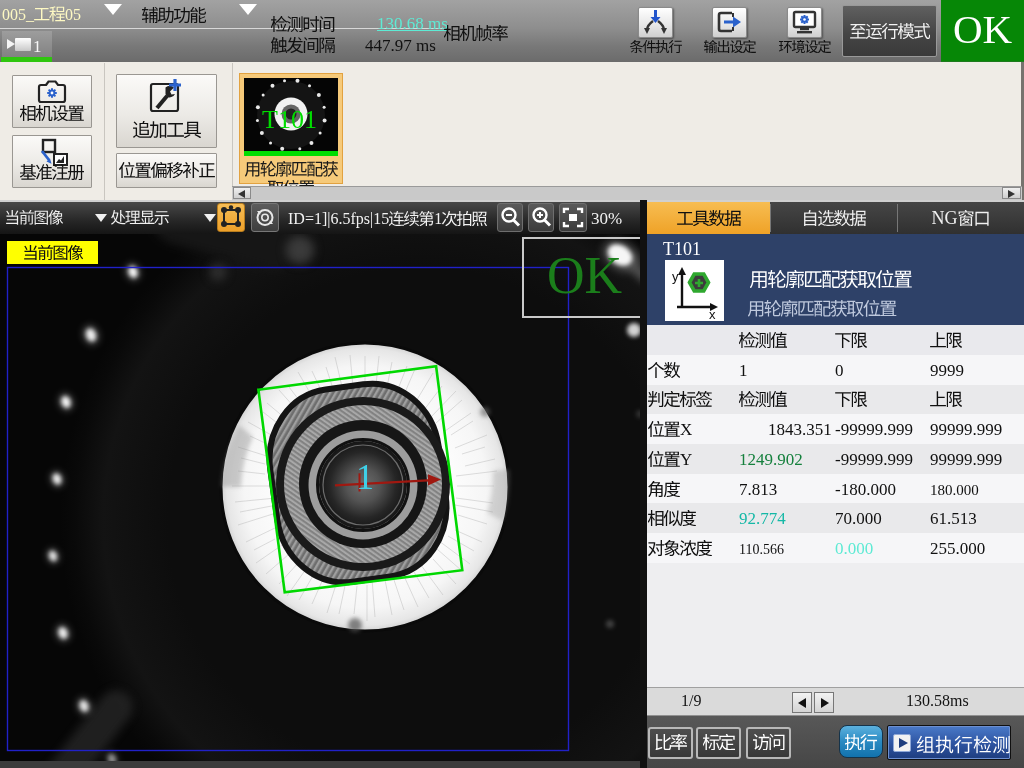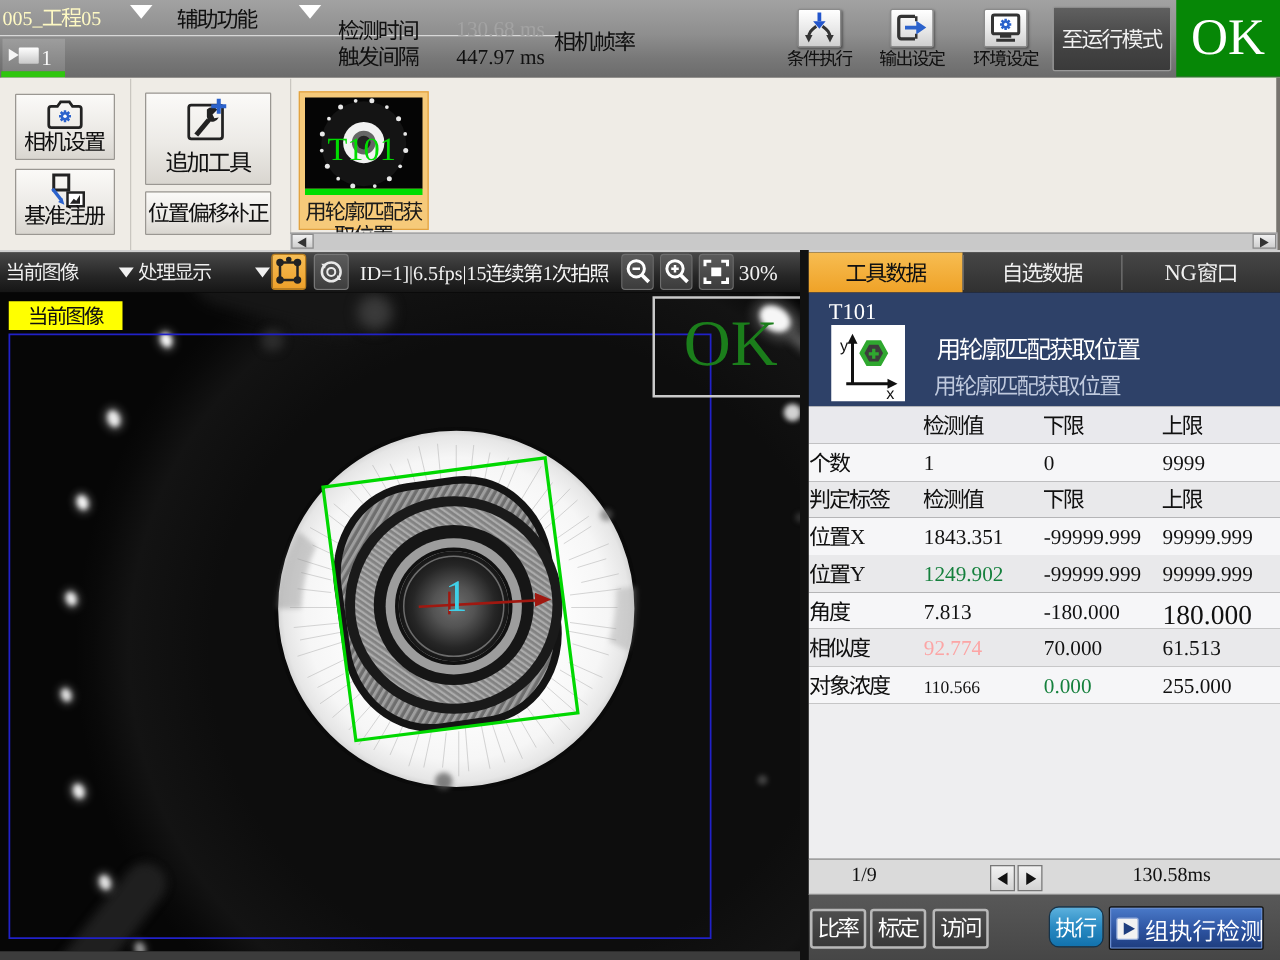--- a/index.html
+++ b/index.html
@@ -24,21 +24,21 @@
       <use href="#g7" transform="translate(950 -46) scale(1.1)"></use>
       <use href="#g8" transform="translate(1950 -46) scale(1.1)"></use>
       <use href="#g9" transform="translate(2950 -46) scale(1.1)"></use>
     </svg></div>
 <div style="position:absolute;left:271px;top:37px;font:16px 'Liberation Serif', serif;color:#111;line-height:1;white-space:nowrap;"><svg width="64.00" height="16.00" viewBox="0 0 4000 1000" fill="currentColor" style="vertical-align:-1.92px;">
       <use href="#ga" transform="translate(-50 -46) scale(1.1)"></use>
       <use href="#gb" transform="translate(950 -46) scale(1.1)"></use>
       <use href="#g9" transform="translate(1950 -46) scale(1.1)"></use>
       <use href="#gc" transform="translate(2950 -46) scale(1.1)"></use>
     </svg></div>
-<div style="position:absolute;left:365px;top:15px;font:17px 'Liberation Serif', serif;color:#a3a3a3;line-height:1;white-space:nowrap;">130.68 ms</div>
+<div style="position:absolute;left:377px;top:15px;font:17px 'Liberation Serif', serif;color:#5eead4;line-height:1;white-space:nowrap;text-decoration:underline;">130.68 ms</div>
 <div style="position:absolute;left:365px;top:37px;font:17px 'Liberation Serif', serif;color:#111;line-height:1;white-space:nowrap;">447.97 ms</div>
 <div style="position:absolute;left:444px;top:25px;font:16px 'Liberation Serif', serif;color:#111;line-height:1;white-space:nowrap;"><svg width="64.00" height="16.00" viewBox="0 0 4000 1000" fill="currentColor" style="vertical-align:-1.92px;">
       <use href="#gd" transform="translate(-50 -46) scale(1.1)"></use>
       <use href="#ge" transform="translate(950 -46) scale(1.1)"></use>
       <use href="#gf" transform="translate(1950 -46) scale(1.1)"></use>
       <use href="#g10" transform="translate(2950 -46) scale(1.1)"></use>
     </svg></div>
 <div style="position:absolute;left:638px;top:7px;width:35px;height:31px;background:linear-gradient(#ffffff,#e6e6e6 60%,#cfcfcf);border:1px solid #8a8a8a;border-radius:2px;box-shadow:1px 1px 2px rgba(0,0,0,.4)">
     <svg width="33" height="28" viewBox="0 0 33 28" style="position:absolute;left:0;top:0">
       <path d="M16.5 2 V9" stroke="#2255cc" stroke-width="3" fill="none"></path>
@@ -445,57 +445,57 @@
     </svg></div>
 <div style="position:absolute;left:930px;top:391.4px;font:17px 'Liberation Serif', serif;color:#111;line-height:1;white-space:nowrap;"><svg width="32.00" height="16.00" viewBox="0 0 2000 1000" fill="currentColor" style="vertical-align:-1.92px;">
       <use href="#g4a" transform="translate(-50 -46) scale(1.1)"></use>
       <use href="#g49" transform="translate(950 -46) scale(1.1)"></use>
     </svg></div>
 <div style="position:absolute;left:647px;top:414.3px;width:377px;height:29.7px;background:#f6f6f8"></div>
 <div style="position:absolute;left:648px;top:421.1px;font:17px 'Liberation Serif', serif;color:#111;line-height:1;white-space:nowrap;"><svg width="32.00" height="16.00" viewBox="0 0 2000 1000" fill="currentColor" style="vertical-align:-1.92px;">
       <use href="#g27" transform="translate(-50 -46) scale(1.1)"></use>
       <use href="#g1f" transform="translate(950 -46) scale(1.1)"></use>
     </svg><span style="font-size:17px">X</span></div>
-<div style="position:absolute;left:739px;top:421.1px;font:17px 'Liberation Serif', serif;color:#111;line-height:1;white-space:nowrap;"><span style="font-size:17px">1843.351</span></div>
+<div style="position:absolute;left:768px;top:421.1px;font:17px 'Liberation Serif', serif;color:#111;line-height:1;white-space:nowrap;"><span style="font-size:17px">1843.351</span></div>
 <div style="position:absolute;left:835px;top:421.1px;font:17px 'Liberation Serif', serif;color:#111;line-height:1;white-space:nowrap;"><span style="font-size:17px">-99999.999</span></div>
 <div style="position:absolute;left:930px;top:421.1px;font:17px 'Liberation Serif', serif;color:#111;line-height:1;white-space:nowrap;"><span style="font-size:17px">99999.999</span></div>
 <div style="position:absolute;left:647px;top:444.0px;width:377px;height:29.7px;background:#e9e9eb"></div>
 <div style="position:absolute;left:648px;top:450.8px;font:17px 'Liberation Serif', serif;color:#111;line-height:1;white-space:nowrap;"><svg width="32.00" height="16.00" viewBox="0 0 2000 1000" fill="currentColor" style="vertical-align:-1.92px;">
       <use href="#g27" transform="translate(-50 -46) scale(1.1)"></use>
       <use href="#g1f" transform="translate(950 -46) scale(1.1)"></use>
     </svg><span style="font-size:17px">Y</span></div>
 <div style="position:absolute;left:739px;top:450.8px;font:17px 'Liberation Serif', serif;color:#15803d;line-height:1;white-space:nowrap;"><span style="font-size:17px">1249.902</span></div>
 <div style="position:absolute;left:835px;top:450.8px;font:17px 'Liberation Serif', serif;color:#111;line-height:1;white-space:nowrap;"><span style="font-size:17px">-99999.999</span></div>
 <div style="position:absolute;left:930px;top:450.8px;font:17px 'Liberation Serif', serif;color:#111;line-height:1;white-space:nowrap;"><span style="font-size:17px">99999.999</span></div>
 <div style="position:absolute;left:647px;top:473.7px;width:377px;height:29.7px;background:#f6f6f8"></div>
 <div style="position:absolute;left:648px;top:480.5px;font:17px 'Liberation Serif', serif;color:#111;line-height:1;white-space:nowrap;"><svg width="32.00" height="16.00" viewBox="0 0 2000 1000" fill="currentColor" style="vertical-align:-1.92px;">
       <use href="#g4f" transform="translate(-50 -46) scale(1.1)"></use>
       <use href="#g50" transform="translate(950 -46) scale(1.1)"></use>
     </svg></div>
 <div style="position:absolute;left:739px;top:480.5px;font:17px 'Liberation Serif', serif;color:#111;line-height:1;white-space:nowrap;"><span style="font-size:17px">7.813</span></div>
 <div style="position:absolute;left:835px;top:480.5px;font:17px 'Liberation Serif', serif;color:#111;line-height:1;white-space:nowrap;"><span style="font-size:17px">-180.000</span></div>
-<div style="position:absolute;left:930px;top:480.5px;font:17px 'Liberation Serif', serif;color:#111;line-height:1;white-space:nowrap;"><span style="font-size:22px">180.000</span></div>
+<div style="position:absolute;left:930px;top:480.5px;font:17px 'Liberation Serif', serif;color:#111;line-height:1;white-space:nowrap;"><span style="font-size:15px">180.000</span></div>
 <div style="position:absolute;left:647px;top:503.4px;width:377px;height:29.7px;background:#e9e9eb"></div>
 <div style="position:absolute;left:648px;top:510.2px;font:17px 'Liberation Serif', serif;color:#111;line-height:1;white-space:nowrap;"><svg width="48.00" height="16.00" viewBox="0 0 3000 1000" fill="currentColor" style="vertical-align:-1.92px;">
       <use href="#gd" transform="translate(-50 -46) scale(1.1)"></use>
       <use href="#g51" transform="translate(950 -46) scale(1.1)"></use>
       <use href="#g50" transform="translate(1950 -46) scale(1.1)"></use>
     </svg></div>
-<div style="position:absolute;left:739px;top:510.2px;font:17px 'Liberation Serif', serif;color:#fca5a5;line-height:1;white-space:nowrap;"><span style="font-size:17px">92.774</span></div>
+<div style="position:absolute;left:739px;top:510.2px;font:17px 'Liberation Serif', serif;color:#14b8a6;line-height:1;white-space:nowrap;"><span style="font-size:17px">92.774</span></div>
 <div style="position:absolute;left:835px;top:510.2px;font:17px 'Liberation Serif', serif;color:#111;line-height:1;white-space:nowrap;"><span style="font-size:17px">70.000</span></div>
 <div style="position:absolute;left:930px;top:510.2px;font:17px 'Liberation Serif', serif;color:#111;line-height:1;white-space:nowrap;"><span style="font-size:17px">61.513</span></div>
 <div style="position:absolute;left:647px;top:533.1px;width:377px;height:29.7px;background:#f6f6f8"></div>
 <div style="position:absolute;left:648px;top:539.9px;font:17px 'Liberation Serif', serif;color:#111;line-height:1;white-space:nowrap;"><svg width="64.00" height="16.00" viewBox="0 0 4000 1000" fill="currentColor" style="vertical-align:-1.92px;">
       <use href="#g52" transform="translate(-50 -46) scale(1.1)"></use>
       <use href="#g53" transform="translate(950 -46) scale(1.1)"></use>
       <use href="#g54" transform="translate(1950 -46) scale(1.1)"></use>
       <use href="#g50" transform="translate(2950 -46) scale(1.1)"></use>
     </svg></div>
 <div style="position:absolute;left:739px;top:539.9px;font:17px 'Liberation Serif', serif;color:#111;line-height:1;white-space:nowrap;"><span style="font-size:14px">110.566</span></div>
-<div style="position:absolute;left:835px;top:539.9px;font:17px 'Liberation Serif', serif;color:#15803d;line-height:1;white-space:nowrap;"><span style="font-size:17px">0.000</span></div>
+<div style="position:absolute;left:835px;top:539.9px;font:17px 'Liberation Serif', serif;color:#5eead4;line-height:1;white-space:nowrap;"><span style="font-size:17px">0.000</span></div>
 <div style="position:absolute;left:930px;top:539.9px;font:17px 'Liberation Serif', serif;color:#111;line-height:1;white-space:nowrap;"><span style="font-size:17px">255.000</span></div>
 <div style="position:absolute;left:647px;top:562.8px;width:377px;height:124.2px;background:#eeeef0"></div>
 <div style="position:absolute;left:647px;top:687px;width:377px;height:29px;background:#dadada;border-top:1px solid #a0a0a0;border-bottom:1px solid #909090"></div>
 <div style="position:absolute;left:681px;top:693px;font:16px 'Liberation Serif', serif;color:#111;line-height:1;white-space:nowrap;">1/9</div>
 <div style="position:absolute;left:792px;top:692px;width:20px;height:21px;background:linear-gradient(#f2f2f2,#d4d4d4);border:1px solid #777">
     <div style="position:absolute;left:5px;top:5px;width:0;height:0;border-top:5px solid transparent;border-bottom:5px solid transparent;border-right:8px solid #111"></div>
   </div>
 <div style="position:absolute;left:814px;top:692px;width:20px;height:21px;background:linear-gradient(#f2f2f2,#d4d4d4);border:1px solid #777">
     <div style="position:absolute;left:6px;top:5px;width:0;height:0;border-top:5px solid transparent;border-bottom:5px solid transparent;border-left:8px solid #111"></div>
   </div>

